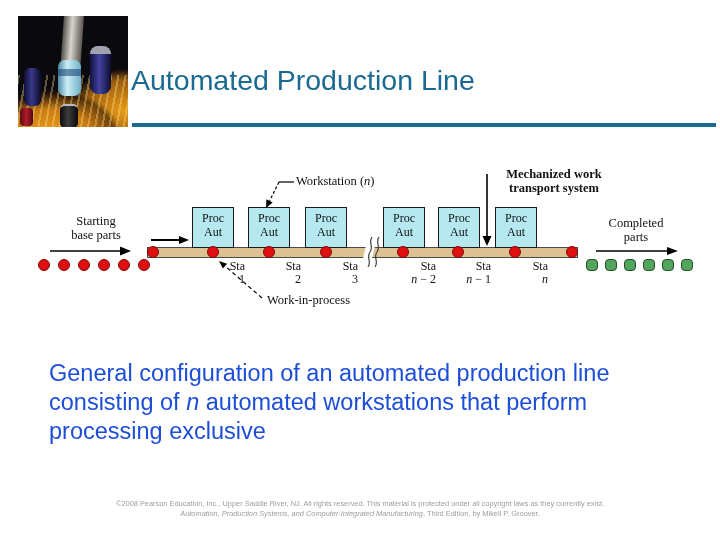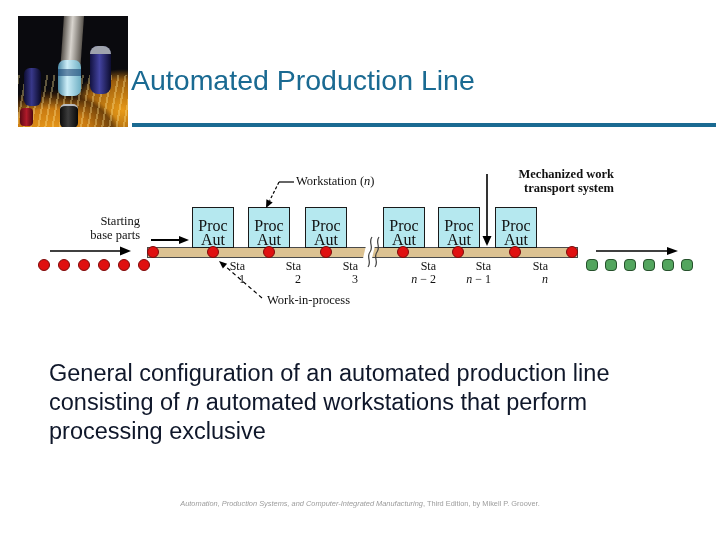--- a/index.html
+++ b/index.html
@@ -27,34 +27,34 @@
   .photo .cap-black{position:absolute;left:42px;top:88px;width:18px;height:22px;border-radius:5px;
          background:linear-gradient(90deg,#0c0c0c,#3c3c3c 45%,#090909);border-top:2px solid #b9bcc2;}
   .photo .cap-red{position:absolute;left:2px;top:92px;width:13px;height:18px;border-radius:4px;
          background:linear-gradient(90deg,#5e0a14,#b01a2a 50%,#4c0810);}
   .title{position:absolute;left:131px;top:52px;font-size:28.5px;letter-spacing:0px;color:#1a6a92;white-space:nowrap;}
   .rule{position:absolute;left:132px;top:111px;width:584px;height:4px;background:#1a6a92;}
 
   
   .diagram{position:absolute;left:0;top:140px;width:720px;height:165px;
            font-family:"Liberation Serif",serif;color:#111;}
-  .dlabel{position:absolute;font-size:12.5px;line-height:13.5px;white-space:pre-line;text-align:right;}
+  .dlabel{position:absolute;font-size:12.5px;line-height:13.5px;white-space:pre-line;text-align:center;}
   .nowrap{white-space:nowrap;}
   .conveyor{position:absolute;left:147px;top:95px;width:431px;height:11px;
             background:#dcc292;border:1px solid #4a4a4a;box-sizing:border-box;}
   .station{position:absolute;top:55px;width:42px;height:41px;background:#b5e8ef;border:1px solid #1a1a1a;
-           box-sizing:border-box;text-align:center;font-size:16px;line-height:14px;padding-top:11px;white-space:pre-line;}
+           box-sizing:border-box;text-align:center;font-size:12px;line-height:14px;padding-top:3px;white-space:pre-line;}
   .sta{position:absolute;top:108px;width:64px;text-align:right;font-size:12px;line-height:13px;}
   .dot{position:absolute;width:12px;height:12px;box-sizing:border-box;}
   .dot.red{background:#e01010;border:1px solid #7d0b0b;border-radius:50%;}
   .dot.green{background:#53a55e;border:1px solid #26502c;border-radius:4px;}
   .arrows{position:absolute;left:0;top:0;width:720px;height:165px;}
 
   
-  .para{position:absolute;left:49px;top:347px;font-size:23.5px;line-height:29px;color:#0f172a;}
+  .para{position:absolute;left:49px;top:347px;font-size:23.5px;line-height:29px;color:#1d4ed8;}
   .para div{white-space:nowrap;}
 
   
   .footer{position:absolute;left:0;top:487px;width:720px;text-align:center;
           font-size:7.4px;line-height:9.9px;color:#9c9c9c;}
 </style>
 </head>
 <body>
 
 <div class="slide">
@@ -76,20 +76,22 @@
     <div class="dlabel" style="left:52px;top:63px;width:88px;">Starting
 base parts</div>
 
     <div class="dlabel nowrap" style="left:296px;top:23px;">
       <span>Workstation (</span><i>n</i><span>)</span>
     </div>
 
     <div class="dlabel" style="left:494px;top:16px;width:120px;font-weight:bold;">Mechanized work
 transport system</div>
 
+    <div class="dlabel" style="left:592px;top:65px;width:88px;">Completed
+parts</div>
 
     <div class="dlabel nowrap" style="left:267px;top:142px;">Work-in-process</div>
 
     <div class="conveyor"></div>
 
     <div class="station" style="left:192px;">Proc
 Aut</div>
     <div class="station" style="left:248px;">Proc
 Aut</div>
     <div class="station" style="left:305px;">Proc
@@ -183,16 +185,17 @@
     </svg>
   </div>
 
   <div class="para">
     <div>General configuration of an automated production line</div>
     <div><span>consisting of </span><i>n</i><span> automated workstations that perform</span></div>
     <div>processing exclusive</div>
   </div>
 
   <div class="footer">
+    <div>©2008 Pearson Education, Inc., Upper Saddle River, NJ.  All rights reserved.  This material is protected under all copyright laws as they currently exist.</div>
     <div><i>Automation, Production Systems, and Computer-Integrated Manufacturing</i><span>, Third Edition, by Mikell P. Groover.</span></div>
   </div>
 
 </div>
 
 </body></html>

